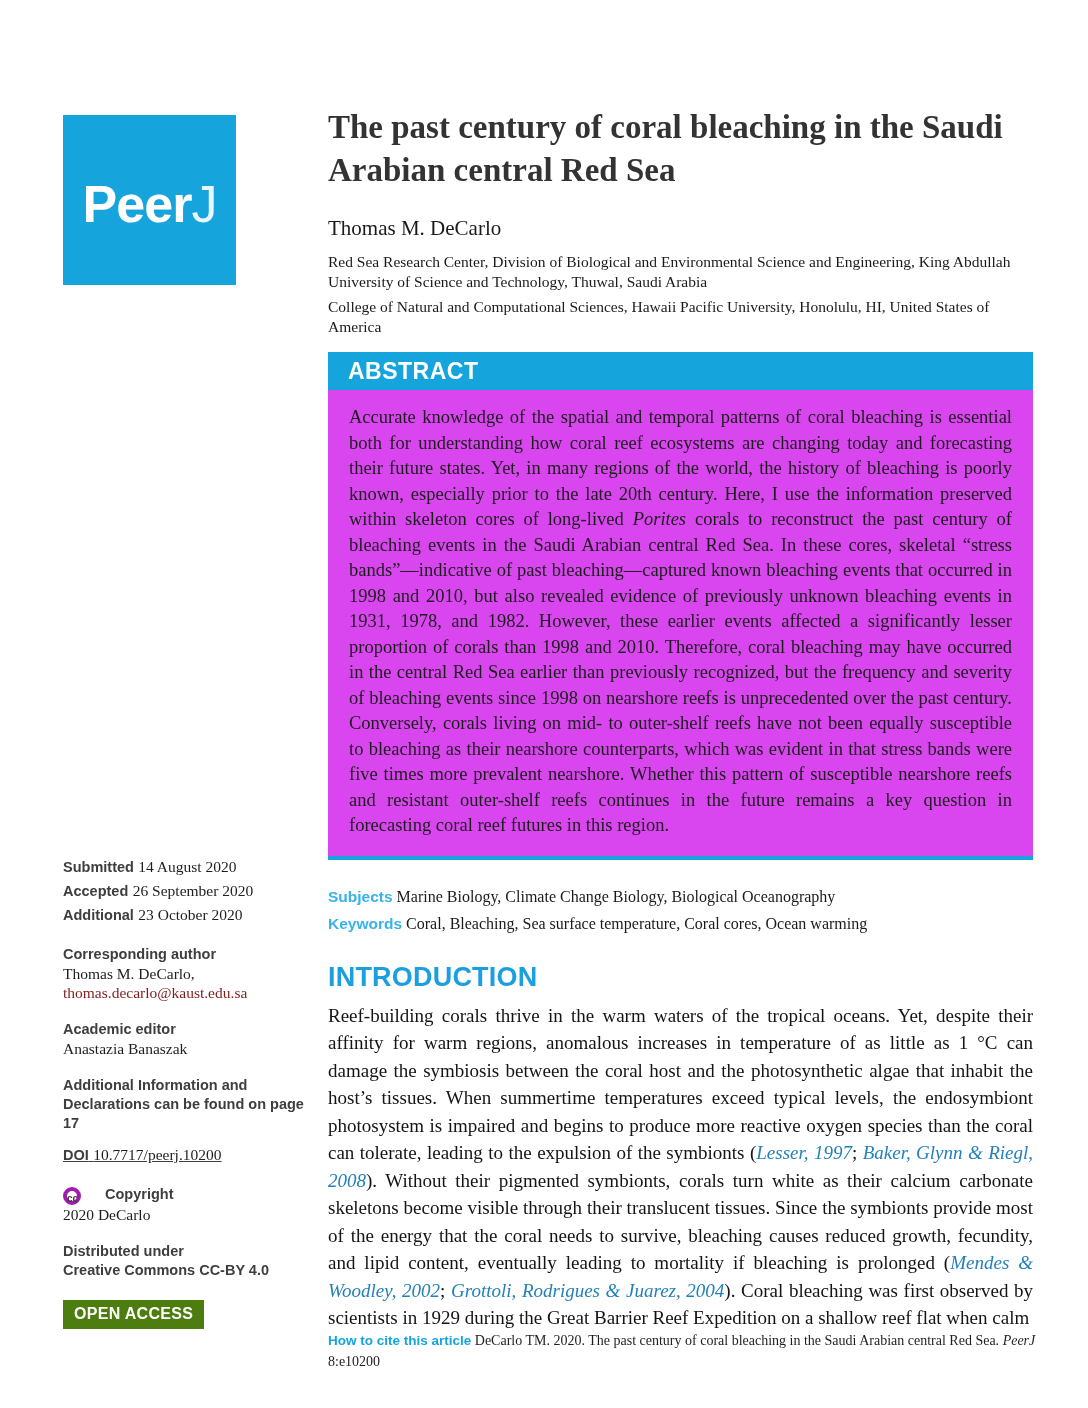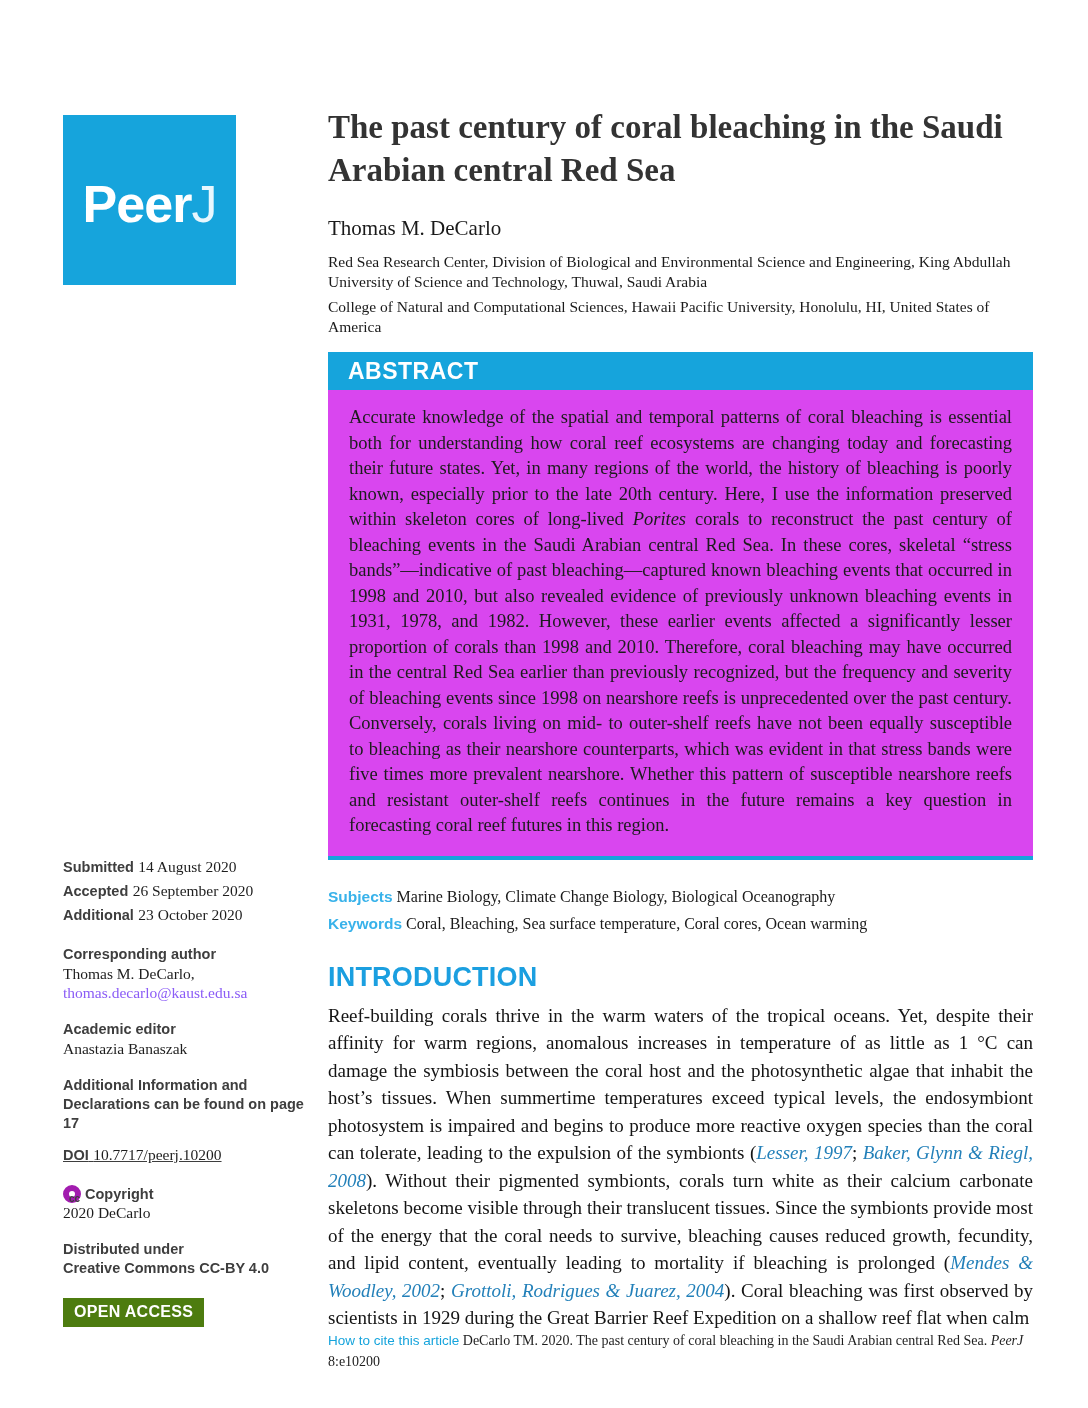--- a/index.html
+++ b/index.html
@@ -69,37 +69,37 @@
   .sb-label { font-weight:bold; font-size:14.5px; color:#3e3e3e; }
   .sb-val { font-family:"Liberation Serif", serif; font-size:15.5px; color:#1e1e1e; }
   .sb-row { line-height:24px; }
   .sb-group { margin-top:18px; }
   .sb-group .sb-label { display:block; line-height:19px; }
   .sb-group .sb-val { display:block; line-height:19px; }
   .sb-note { margin-top:18px; font-weight:bold; font-size:14.5px; line-height:19px; }
   .sb-doi { margin-top:8px; line-height:28px;text-decoration:underline; }
   .sb-copy { margin-top:16px; }
   .cc-icon {
-    display:inline-block; width:18px; height:18px; border:6px solid #a21caf;
+    display:inline-block; width:18px; height:18px; border:4px solid #a21caf;
     border-radius:50%; text-align:center; line-height:15px; font-size:10px;
-    font-weight:bold; color:#3e3e3e; margin-right:4px; vertical-align:-3px;
+    font-weight:bold; color:#3e3e3e; margin-right:24px; vertical-align:-3px;
   }
   .open-access {
     display:inline-block; margin-top:20px; background:#4d7c0f; color:#ffffff;
     font-weight:bold; font-size:16px; letter-spacing:0.3px;
     padding:5px 11px 6px 11px; cursor:pointer;
   }
 
   
   .footer {
     position:absolute; left:328px; top:1330px; width:712px;
     font-size:14px; line-height:21px; color:#1e1e1e;
   }
   .footer-label {
-    font-family:"Liberation Sans", sans-serif; font-weight:normal;
+    font-family:"Liberation Sans", sans-serif; font-weight:bold;
     color:#16a4dc; font-size:13.5px;
   }
   .footer-link { display:block; color:#16a4dc; text-decoration:none; cursor:pointer; }
 </style>
 </head>
 <body>
 
 <div class="page">
 
   <div class="logo">
@@ -127,21 +127,21 @@
   </div>
 
   <div class="sidebar">
     <div class="sb-row"><span class="sb-label">Submitted</span> <span class="sb-val">14 August 2020</span></div>
     <div class="sb-row"><span class="sb-label">Accepted</span> <span class="sb-val">26 September 2020</span></div>
     <div class="sb-row"><span class="sb-label">Additional</span> <span class="sb-val">23 October 2020</span></div>
 
     <div class="sb-group">
       <span class="sb-label">Corresponding author</span>
       <span class="sb-val">Thomas M. DeCarlo,</span>
-      <a class="sb-val" style="display:block; text-decoration:none; color:#8b5cf6; cursor:pointer;">thomas.decarlo@kaust.edu.sa</a>
+      <a class="sb-val" style="display:block; text-decoration:none; color:#7f1d1d; cursor:pointer;">thomas.decarlo@kaust.edu.sa</a>
     </div>
 
     <div class="sb-group">
       <span class="sb-label">Academic editor</span>
       <span class="sb-val">Anastazia Banaszak</span>
     </div>
 
     <div class="sb-note">Additional Information and Declarations can be found on page 17</div>
 
     <div class="sb-doi"><span class="sb-label">DOI</span> <a class="sb-val" style="text-decoration:none; color:#1e1e1e; cursor:pointer;">10.7717/peerj.10200</a></div>

